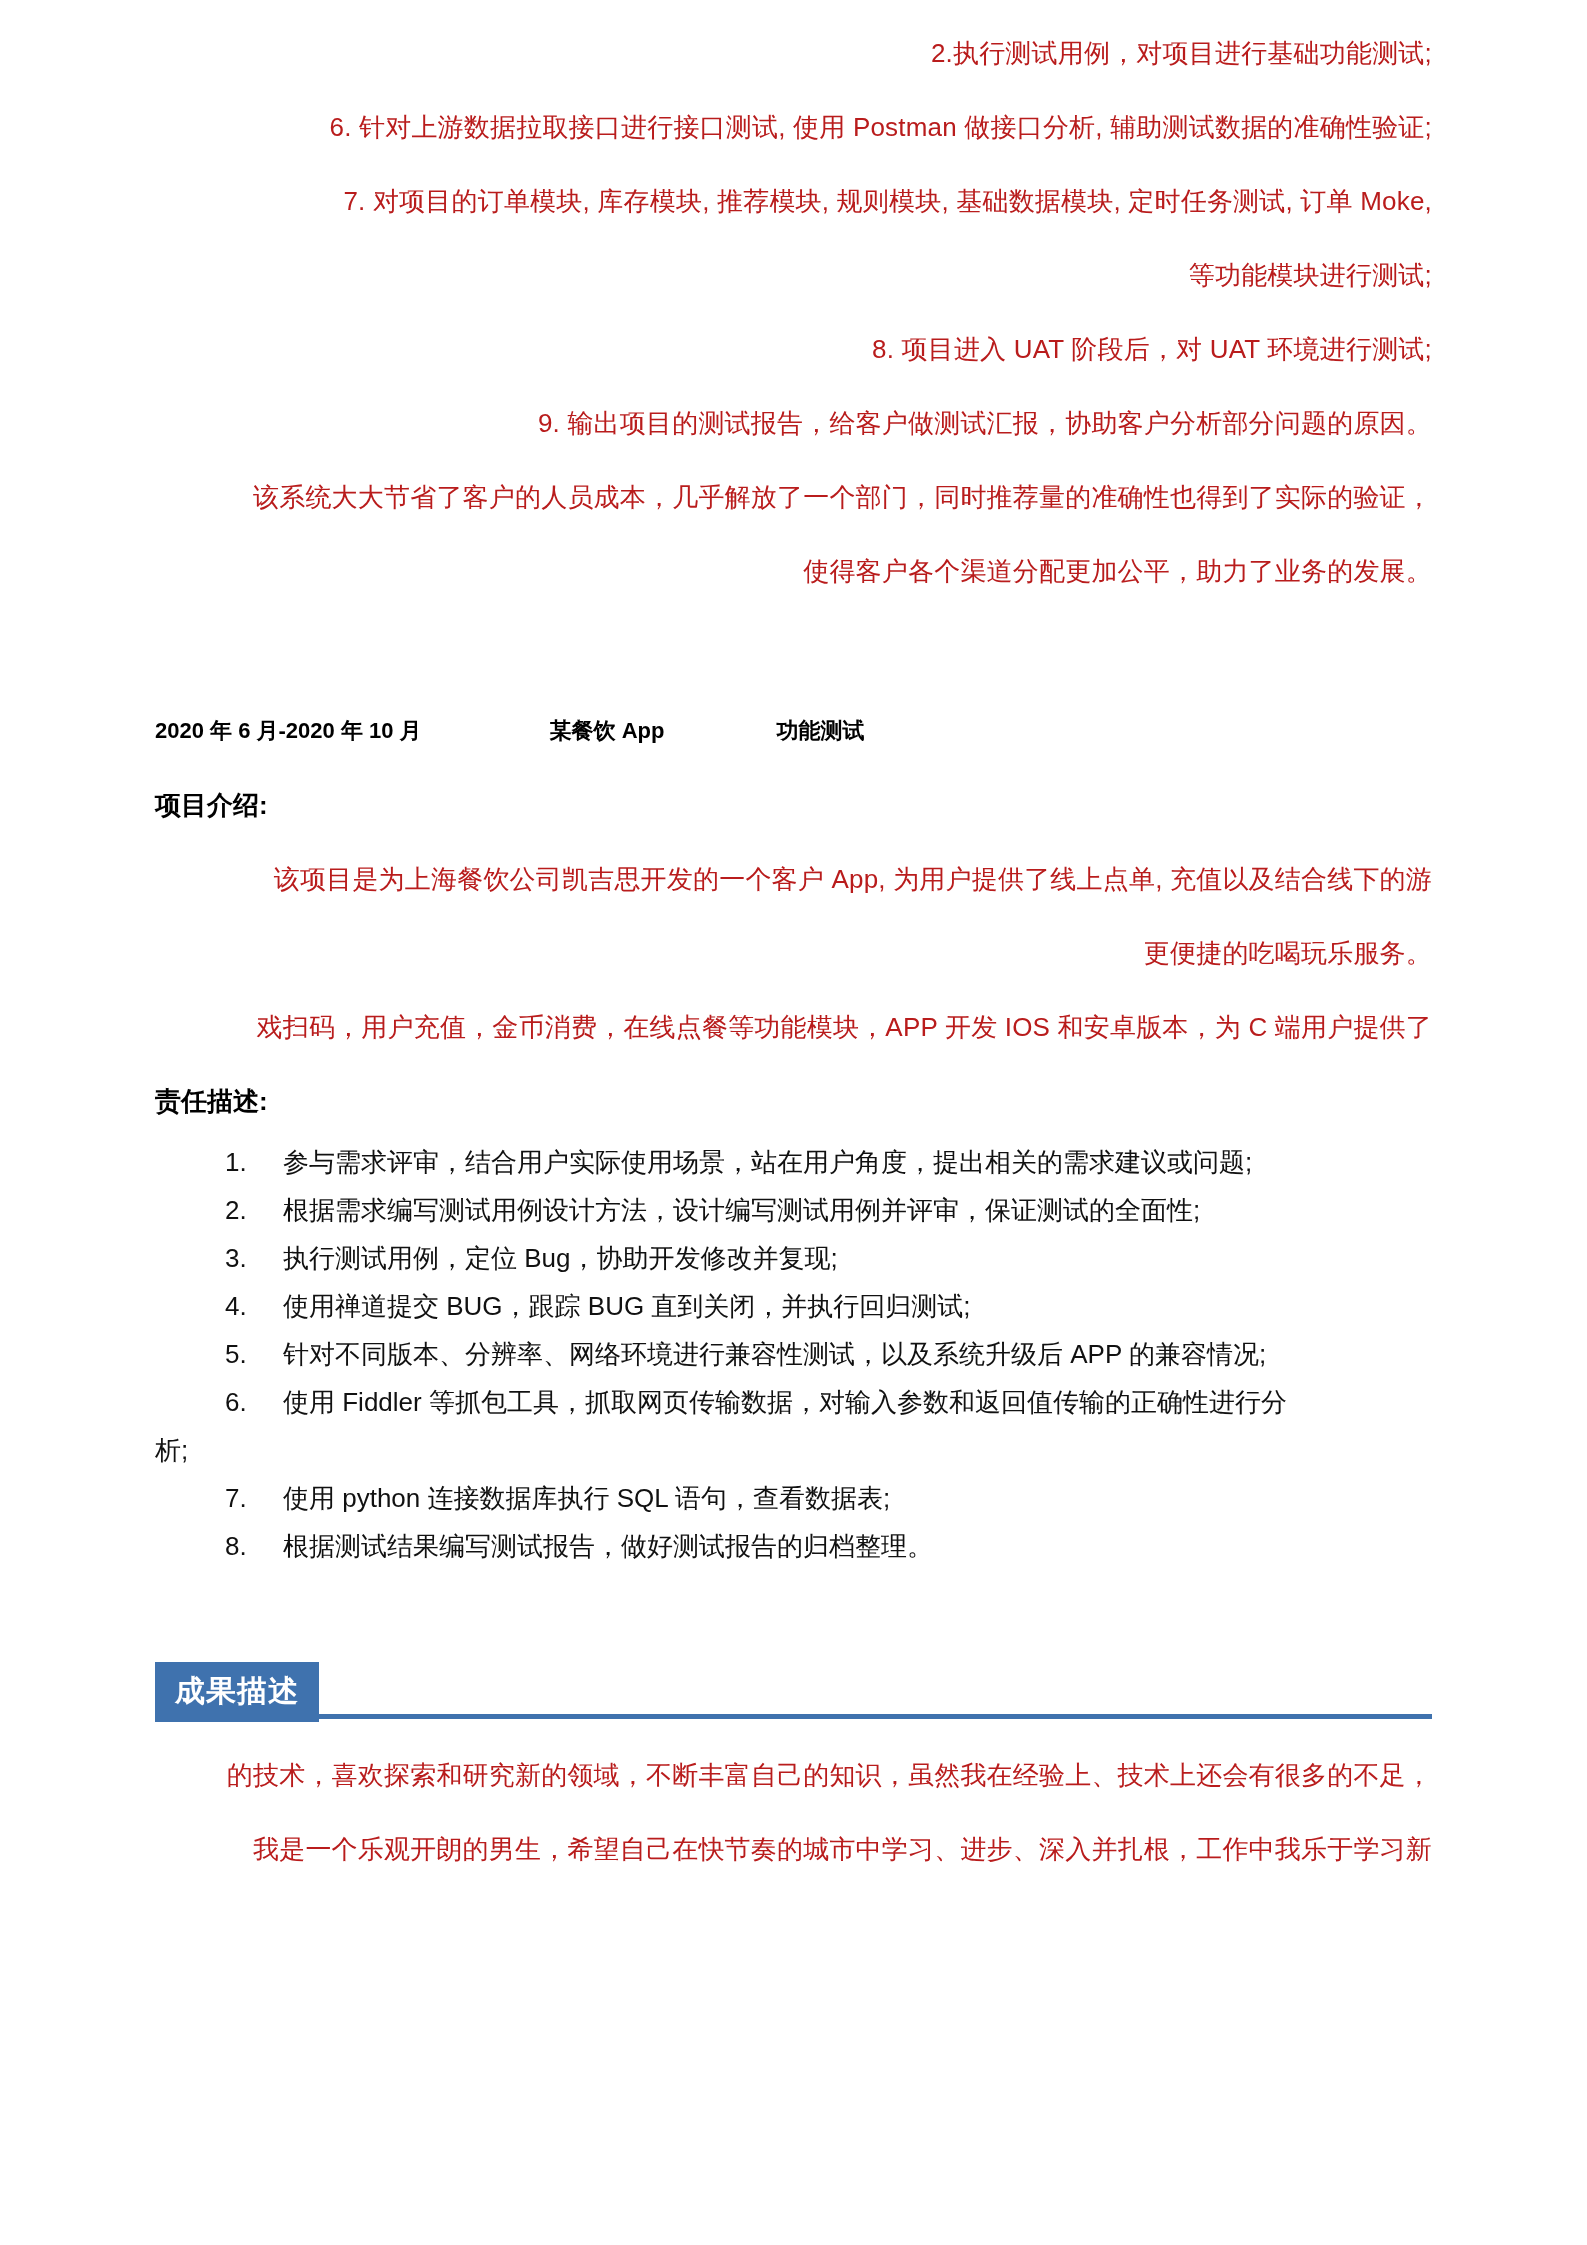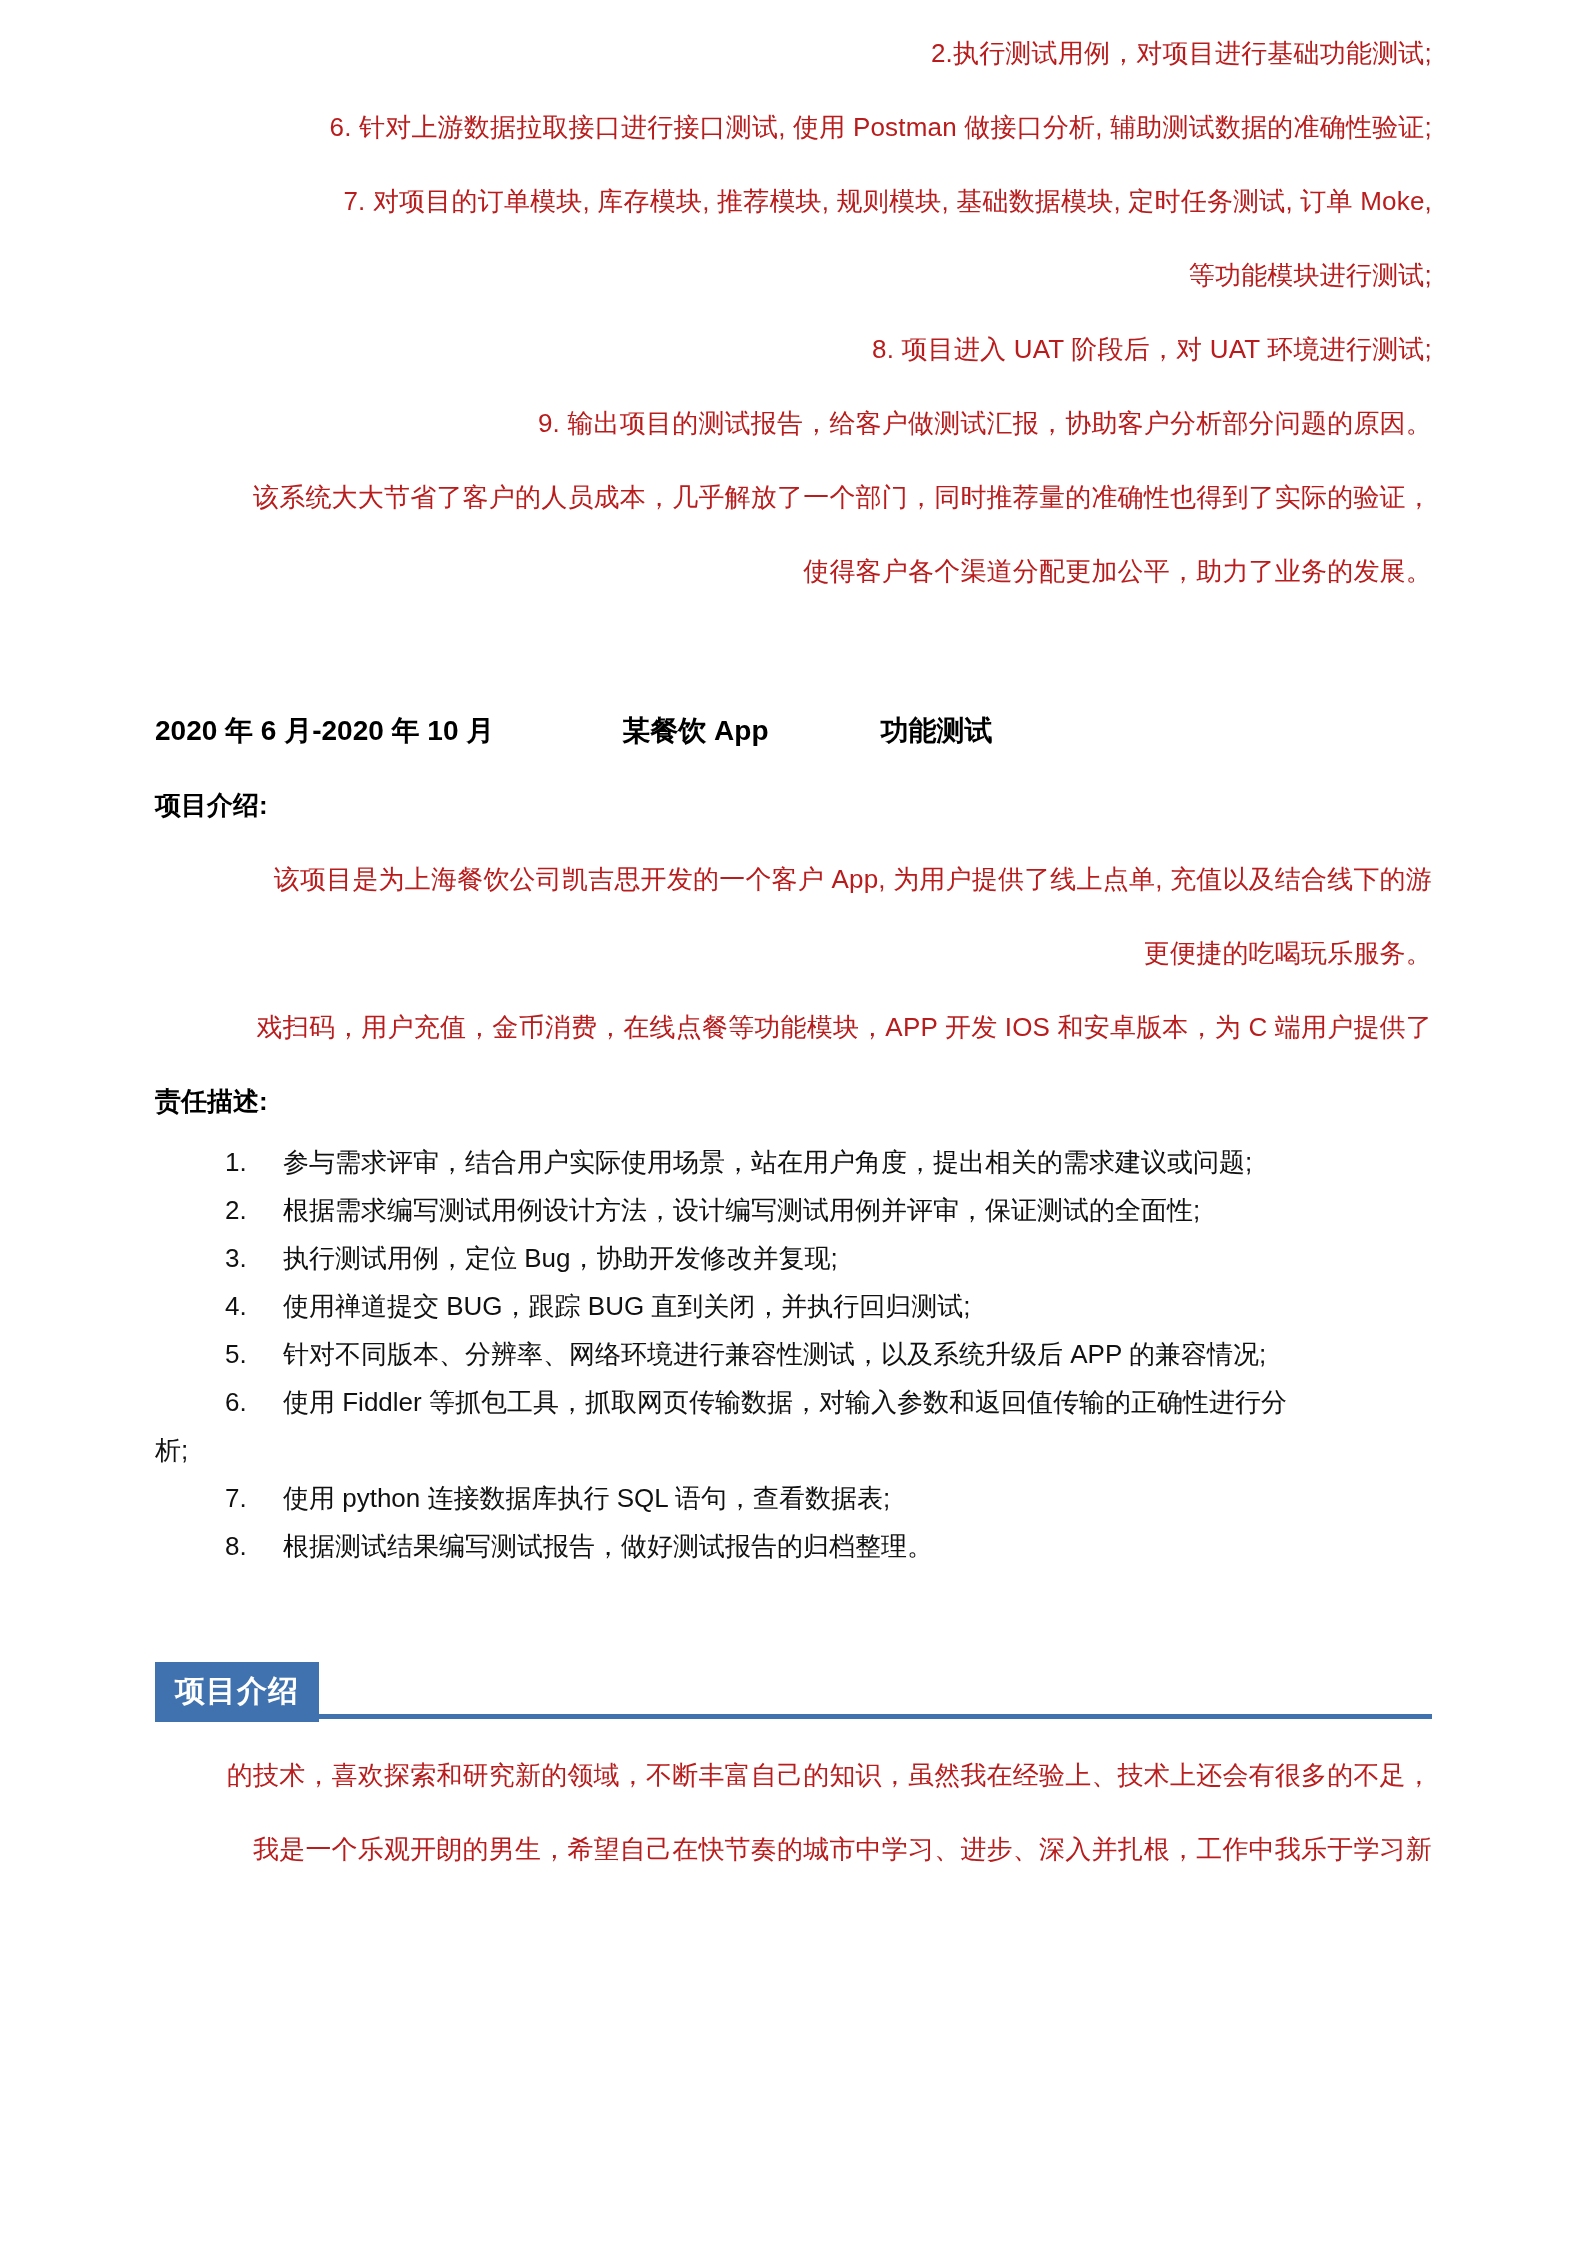--- a/index.html
+++ b/index.html
@@ -37,21 +37,21 @@
     font-weight: bold;
     line-height: 74px;
     margin: 0;
     color: #000000;
   }
   .spacer-sm { height: 16px; }
   .spacer-lg { height: 86px; }
 
   
   .project-title {
-    font-size: 28px;
+    font-size: 22px;
     font-weight: bold;
     line-height: 74px;
     display: flex;
     align-items: center;
     white-space: pre;
   }
   .project-title .gap-a { display: inline-block; width: 128px; }
   .project-title .gap-b { display: inline-block; width: 112px; }
 
   
@@ -157,21 +157,21 @@
       <li><span>使用 Fiddler 等抓包工具，抓取网页传输数据，对输入参数和返回值传输的正确性进行分</span><span class="wrap-tail">析;</span></li>
       <li>使用 python 连接数据库执行 SQL 语句，查看数据表;</li>
       <li>根据测试结果编写测试报告，做好测试报告的归档整理。</li>
     </ol>
   </div>
 
   <div class="spacer-lg"></div>
 
   <div>
     <div class="section-header">
-      <div class="tag">项目介绍</div>
+      <div class="tag">成果描述</div>
       <div class="rule"></div>
     </div>
     <div class="spacer-sm"></div>
     <p class="para">的技术，喜欢探索和研究新的领域，不断丰富自己的知识，虽然我在经验上、技术上还会有很多的不足，</p>
     <p class="para">我是一个乐观开朗的男生，希望自己在快节奏的城市中学习、进步、深入并扎根，工作中我乐于学习新</p>
   </div>
 
 </div>
 
 </body></html>

